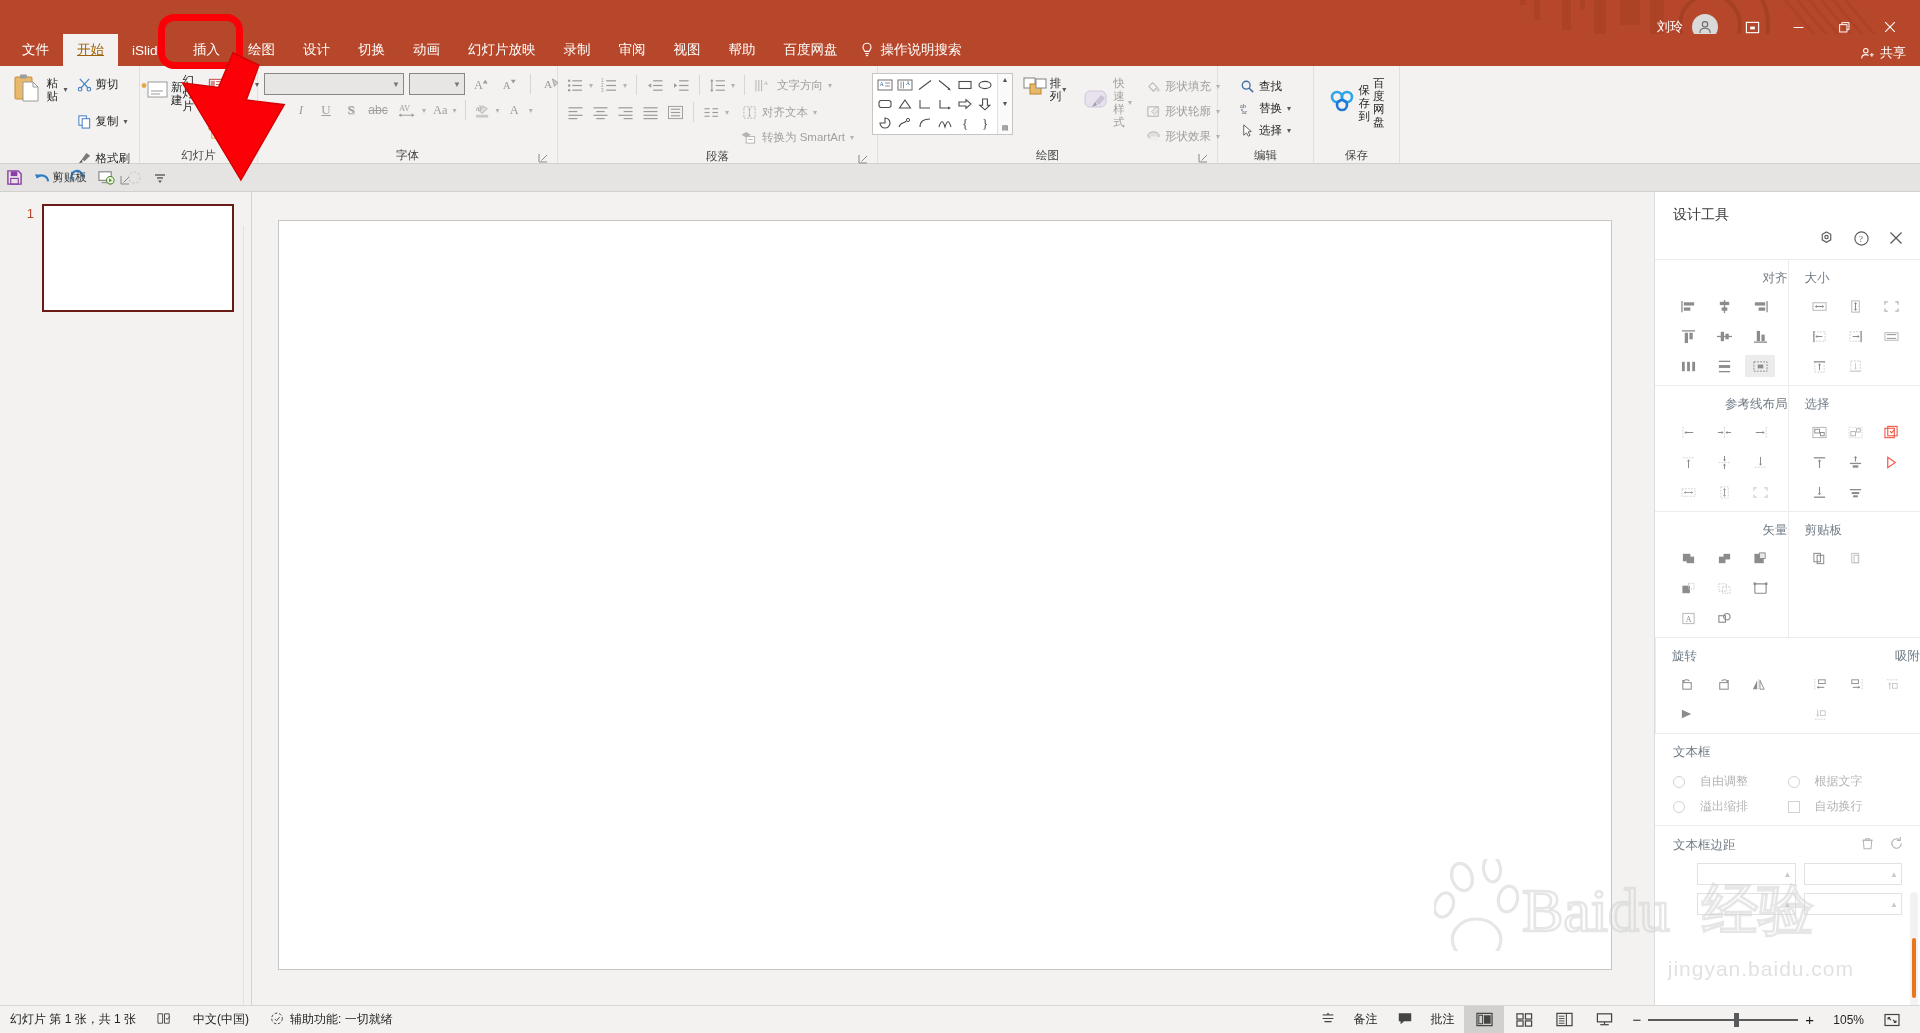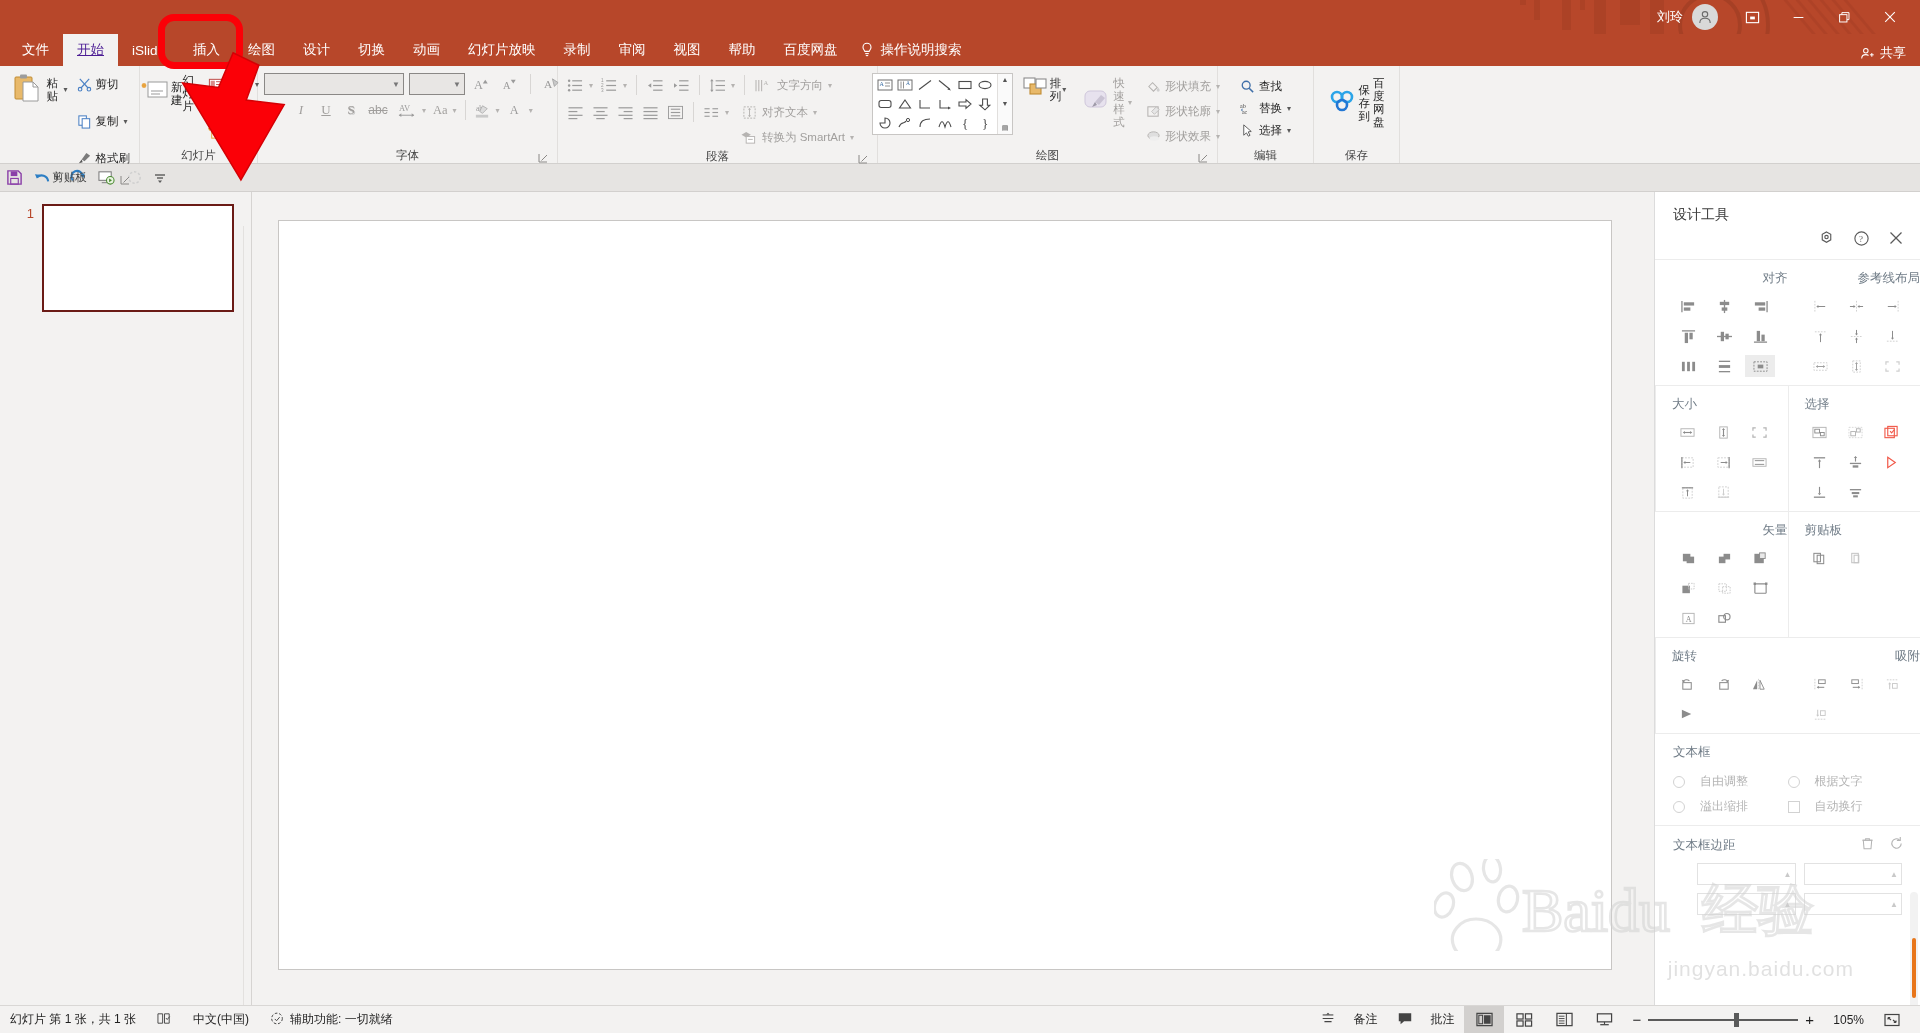--- a/index.html
+++ b/index.html
@@ -21,21 +21,21 @@
   }
   .titlebar .decor {
     position: absolute; right: 0; top: -30px; width: 460px; height: 100px;
     opacity: .40; pointer-events: none;
   }
   .win-title {
     position: absolute; left: 0; right: 0; top: 7px;
     text-align: center; color: #fff; font-size: 13.5px; letter-spacing: .3px;
   }
   .tb-right {
-    position: absolute; right: 8px; top: 0; height: 34px;
+    position: absolute; right: 8px; top: 10px; height: 34px;
     display: flex; align-items: center; gap: 2px;
   }
   .user-name { color:#fff; font-size:13px; margin-right:7px; }
   .avatar {
     width: 26px; height: 26px; border-radius: 50%;
     background: #d9d9d9; display:flex; align-items:center; justify-content:center;
     margin-right: 10px;
   }
   .winbtn {
     width: 44px; height: 34px; display:flex; align-items:center; justify-content:center;
@@ -46,21 +46,21 @@
   .tabstrip {
     position: relative;
     height: 32px; background:#b7472a;
     display:flex; align-items:flex-end; padding-left: 8px;
     overflow: visible;
   }
   .tab {
     height: 32px; padding: 0 14px; color:#fff; font-size:13.5px;
     display:flex; align-items:center; white-space:nowrap;
   }
-  .tab.active { background:#f3f2f1; color:#4c1d95;text-decoration:underline; }
+  .tab.active { background:#f3f2f1; color:#a16207;text-decoration:underline; }
   .tab.lightbulb { padding-left: 8px; }
   .bulb-wrap { display:flex; align-items:center; gap:7px; }
   .share-btn {
     position:absolute; right: 14px; bottom: 4px;
     color:#fff; font-size:13px; display:flex; align-items:center; gap:5px;
   }
 
   
   .ribbon {
     position: relative;
@@ -1138,20 +1138,91 @@
               </span>
             <span class="rp-icon" style="background:#ececec;">
                 <svg width="17" height="15" viewBox="0 0 18 16">
                   <rect x="2" y="3" width="14" height="10" fill="none" stroke="#8c8c8c" stroke-width="1" stroke-dasharray="2 1.3"></rect>
                   <rect x="6" y="6" width="6" height="4" fill="#8c8c8c"></rect>
                 </svg>
               </span>
           </div>
         </div>
 
+        <div class="rp-sec right">
+          <div class="rp-sec-title">大小</div>
+          <div class="rp-icons">
+            <span class="rp-icon">
+                <svg width="17" height="15" viewBox="0 0 18 16">
+                  <rect x="2" y="4" width="14" height="8" fill="none" stroke="#b4b4b4" stroke-width="1"></rect>
+                  <line x1="5" y1="8" x2="13" y2="8" stroke="#8c8c8c" stroke-width="1.2"></line>
+                  <path d="M4 8l2.2-1.6v3.2z" fill="#8c8c8c"></path>
+                  <path d="M14 8l-2.2-1.6v3.2z" fill="#8c8c8c"></path>
+                </svg>
+              </span>
+            <span class="rp-icon">
+                <svg width="17" height="15" viewBox="0 0 18 16">
+                  <rect x="5" y="2" width="8" height="12" fill="none" stroke="#b4b4b4" stroke-width="1"></rect>
+                  <line x1="9" y1="4.5" x2="9" y2="11.5" stroke="#8c8c8c" stroke-width="1.2"></line>
+                  <path d="M9 3.2l-1.6 2.2h3.2z" fill="#8c8c8c"></path>
+                  <path d="M9 12.8l-1.6-2.2h3.2z" fill="#8c8c8c"></path>
+                </svg>
+              </span>
+            <span class="rp-icon">
+                <svg width="17" height="15" viewBox="0 0 18 16">
+                  <g fill="none" stroke="#b4b4b4" stroke-width="1.3">
+                    <path d="M2 6V3h3"></path>
+                    <path d="M13 3h3v3"></path>
+                    <path d="M16 10v3h-3"></path>
+                    <path d="M5 13H2v-3"></path>
+                  </g>
+                </svg>
+              </span>
+            <span class="rp-icon">
+                <svg width="17" height="15" viewBox="0 0 18 16">
+                  <rect x="3" y="3" width="12" height="10" fill="none" stroke="#cfcfcf" stroke-width="1" stroke-dasharray="2 1.3"></rect>
+                  <line x1="3" y1="2" x2="3" y2="14" stroke="#8c8c8c" stroke-width="1.3"></line>
+                  <line x1="12" y1="8" x2="5.5" y2="8" stroke="#8c8c8c" stroke-width="1.1"></line>
+                  <path d="M4.5 8l2.2-1.6v3.2z" fill="#8c8c8c"></path>
+                </svg>
+              </span>
+            <span class="rp-icon">
+                <svg width="17" height="15" viewBox="0 0 18 16">
+                  <rect x="3" y="3" width="12" height="10" fill="none" stroke="#cfcfcf" stroke-width="1" stroke-dasharray="2 1.3"></rect>
+                  <line x1="15" y1="2" x2="15" y2="14" stroke="#8c8c8c" stroke-width="1.3"></line>
+                  <line x1="6" y1="8" x2="12.5" y2="8" stroke="#8c8c8c" stroke-width="1.1"></line>
+                  <path d="M13.5 8l-2.2-1.6v3.2z" fill="#8c8c8c"></path>
+                </svg>
+              </span>
+            <span class="rp-icon">
+                <svg width="17" height="15" viewBox="0 0 18 16">
+                  <rect x="2" y="4" width="14" height="8" fill="none" stroke="#b4b4b4" stroke-width="1"></rect>
+                  <line x1="4" y1="6" x2="14" y2="6" stroke="#8c8c8c" stroke-width="1"></line>
+                  <line x1="4" y1="10" x2="14" y2="10" stroke="#8c8c8c" stroke-width="1"></line>
+                </svg>
+              </span>
+            <span class="rp-icon">
+                <svg width="17" height="15" viewBox="0 0 18 16">
+                  <rect x="4" y="3" width="10" height="11" fill="none" stroke="#cfcfcf" stroke-width="1" stroke-dasharray="2 1.3"></rect>
+                  <line x1="3" y1="3" x2="15" y2="3" stroke="#8c8c8c" stroke-width="1.3"></line>
+                  <line x1="9" y1="12" x2="9" y2="5.5" stroke="#8c8c8c" stroke-width="1.1"></line>
+                  <path d="M9 4.5l-1.6 2.2h3.2z" fill="#8c8c8c"></path>
+                </svg>
+              </span>
+            <span class="rp-icon">
+                <svg width="17" height="15" viewBox="0 0 18 16">
+                  <rect x="4" y="2" width="10" height="11" fill="none" stroke="#cfcfcf" stroke-width="1" stroke-dasharray="2 1.3"></rect>
+                  <line x1="3" y1="13" x2="15" y2="13" stroke="#cfcfcf" stroke-width="1.3"></line>
+                  <line x1="9" y1="4" x2="9" y2="10.5" stroke="#cfcfcf" stroke-width="1.1"></line>
+                  <path d="M9 11.5l-1.6-2.2h3.2z" fill="#cfcfcf"></path>
+                </svg>
+              </span>
+          </div>
+        </div>
+
         <div class="rp-sec left">
           <div class="rp-sec-title">参考线布局</div>
           <div class="rp-icons">
             <span class="rp-icon">
                 <svg width="17" height="15" viewBox="0 0 18 16">
                   <line x1="3" y1="2" x2="3" y2="14" stroke="#cfcfcf" stroke-width="1" stroke-dasharray="1.8 1.4"></line>
                   <line x1="14" y1="8" x2="6" y2="8" stroke="#8c8c8c" stroke-width="1.1"></line>
                   <path d="M4.5 8l2.2-1.6v3.2z" fill="#8c8c8c"></path>
                 </svg>
               </span>
@@ -1211,91 +1282,20 @@
                 </svg>
               </span>
             <span class="rp-icon">
                 <svg width="17" height="15" viewBox="0 0 18 16">
                   <g fill="none" stroke="#cfcfcf" stroke-width="1.3">
                     <path d="M2 6V3h3"></path>
                     <path d="M13 3h3v3"></path>
                     <path d="M16 10v3h-3"></path>
                     <path d="M5 13H2v-3"></path>
                   </g>
-                </svg>
-              </span>
-          </div>
-        </div>
-
-        <div class="rp-sec right">
-          <div class="rp-sec-title">大小</div>
-          <div class="rp-icons">
-            <span class="rp-icon">
-                <svg width="17" height="15" viewBox="0 0 18 16">
-                  <rect x="2" y="4" width="14" height="8" fill="none" stroke="#b4b4b4" stroke-width="1"></rect>
-                  <line x1="5" y1="8" x2="13" y2="8" stroke="#8c8c8c" stroke-width="1.2"></line>
-                  <path d="M4 8l2.2-1.6v3.2z" fill="#8c8c8c"></path>
-                  <path d="M14 8l-2.2-1.6v3.2z" fill="#8c8c8c"></path>
-                </svg>
-              </span>
-            <span class="rp-icon">
-                <svg width="17" height="15" viewBox="0 0 18 16">
-                  <rect x="5" y="2" width="8" height="12" fill="none" stroke="#b4b4b4" stroke-width="1"></rect>
-                  <line x1="9" y1="4.5" x2="9" y2="11.5" stroke="#8c8c8c" stroke-width="1.2"></line>
-                  <path d="M9 3.2l-1.6 2.2h3.2z" fill="#8c8c8c"></path>
-                  <path d="M9 12.8l-1.6-2.2h3.2z" fill="#8c8c8c"></path>
-                </svg>
-              </span>
-            <span class="rp-icon">
-                <svg width="17" height="15" viewBox="0 0 18 16">
-                  <g fill="none" stroke="#b4b4b4" stroke-width="1.3">
-                    <path d="M2 6V3h3"></path>
-                    <path d="M13 3h3v3"></path>
-                    <path d="M16 10v3h-3"></path>
-                    <path d="M5 13H2v-3"></path>
-                  </g>
-                </svg>
-              </span>
-            <span class="rp-icon">
-                <svg width="17" height="15" viewBox="0 0 18 16">
-                  <rect x="3" y="3" width="12" height="10" fill="none" stroke="#cfcfcf" stroke-width="1" stroke-dasharray="2 1.3"></rect>
-                  <line x1="3" y1="2" x2="3" y2="14" stroke="#8c8c8c" stroke-width="1.3"></line>
-                  <line x1="12" y1="8" x2="5.5" y2="8" stroke="#8c8c8c" stroke-width="1.1"></line>
-                  <path d="M4.5 8l2.2-1.6v3.2z" fill="#8c8c8c"></path>
-                </svg>
-              </span>
-            <span class="rp-icon">
-                <svg width="17" height="15" viewBox="0 0 18 16">
-                  <rect x="3" y="3" width="12" height="10" fill="none" stroke="#cfcfcf" stroke-width="1" stroke-dasharray="2 1.3"></rect>
-                  <line x1="15" y1="2" x2="15" y2="14" stroke="#8c8c8c" stroke-width="1.3"></line>
-                  <line x1="6" y1="8" x2="12.5" y2="8" stroke="#8c8c8c" stroke-width="1.1"></line>
-                  <path d="M13.5 8l-2.2-1.6v3.2z" fill="#8c8c8c"></path>
-                </svg>
-              </span>
-            <span class="rp-icon">
-                <svg width="17" height="15" viewBox="0 0 18 16">
-                  <rect x="2" y="4" width="14" height="8" fill="none" stroke="#b4b4b4" stroke-width="1"></rect>
-                  <line x1="4" y1="6" x2="14" y2="6" stroke="#8c8c8c" stroke-width="1"></line>
-                  <line x1="4" y1="10" x2="14" y2="10" stroke="#8c8c8c" stroke-width="1"></line>
-                </svg>
-              </span>
-            <span class="rp-icon">
-                <svg width="17" height="15" viewBox="0 0 18 16">
-                  <rect x="4" y="3" width="10" height="11" fill="none" stroke="#cfcfcf" stroke-width="1" stroke-dasharray="2 1.3"></rect>
-                  <line x1="3" y1="3" x2="15" y2="3" stroke="#8c8c8c" stroke-width="1.3"></line>
-                  <line x1="9" y1="12" x2="9" y2="5.5" stroke="#8c8c8c" stroke-width="1.1"></line>
-                  <path d="M9 4.5l-1.6 2.2h3.2z" fill="#8c8c8c"></path>
-                </svg>
-              </span>
-            <span class="rp-icon">
-                <svg width="17" height="15" viewBox="0 0 18 16">
-                  <rect x="4" y="2" width="10" height="11" fill="none" stroke="#cfcfcf" stroke-width="1" stroke-dasharray="2 1.3"></rect>
-                  <line x1="3" y1="13" x2="15" y2="13" stroke="#cfcfcf" stroke-width="1.3"></line>
-                  <line x1="9" y1="4" x2="9" y2="10.5" stroke="#cfcfcf" stroke-width="1.1"></line>
-                  <path d="M9 11.5l-1.6-2.2h3.2z" fill="#cfcfcf"></path>
                 </svg>
               </span>
           </div>
         </div>
 
         <div class="rp-sec right">
           <div class="rp-sec-title">选择</div>
           <div class="rp-icons">
             <span class="rp-icon">
                 <svg width="17" height="15" viewBox="0 0 18 16">

